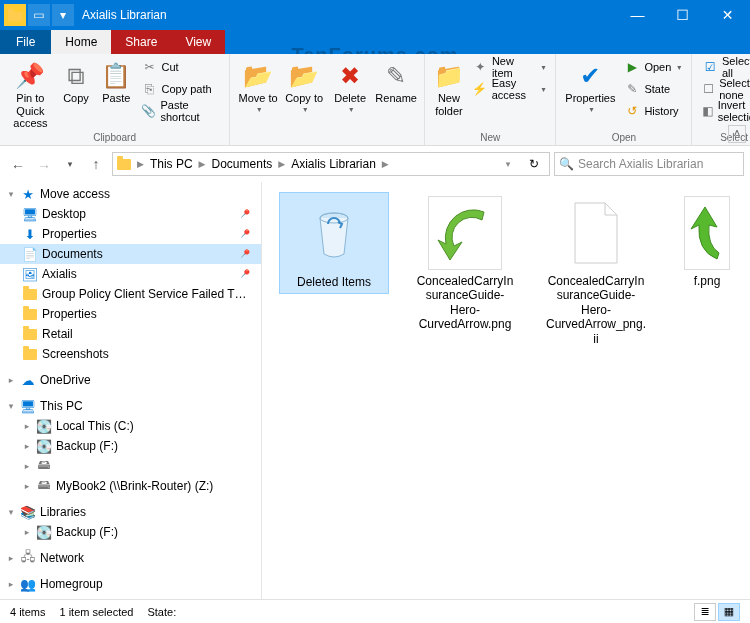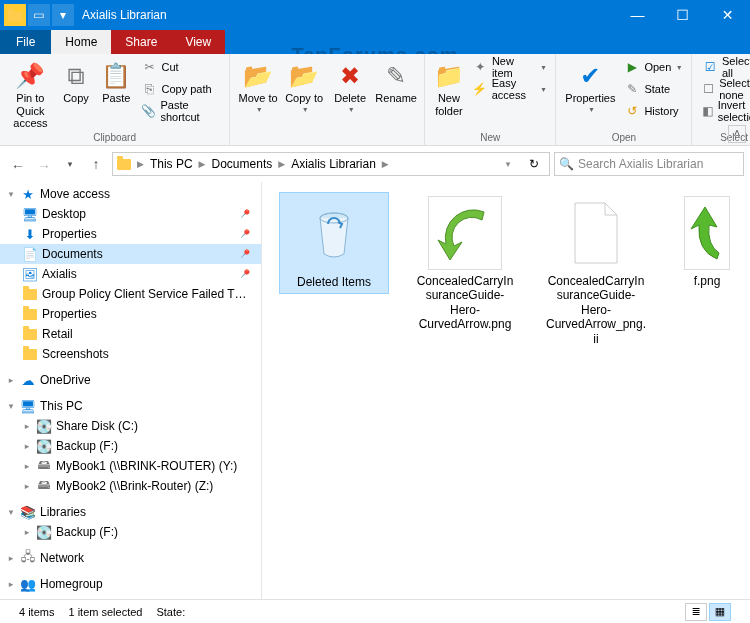--- a/index.html
+++ b/index.html
@@ -57,21 +57,21 @@
 .navgap { height: 6px; }
 
 .contentpane { flex: 1; padding: 10px 8px; display: flex; align-items: flex-start; gap: 12px; }
 .fileitem { width: 110px; display: flex; flex-direction: column; align-items: center; text-align: center; font-size: 12px; padding: 4px; margin-left: 9px; }
 .fileitem.selected { background: #cce8ff; border: 1px solid #99d1ff; }
 .fileitem .thumb { width: 74px; height: 74px; display: flex; align-items: center; justify-content: center; position: relative; }
 .fileitem .flabel { margin-top: 4px; word-break: break-word; line-height: 1.2; }
 .thumb-border { border: 1px solid #ddd; background: #fff; }
 
 
-.statusbar { height: 24px; border-top: 1px solid #e1e1e1; display: flex; align-items: center; font-size: 11px; padding: 0 19px; gap: 14px; }
+.statusbar { height: 24px; border-top: 1px solid #e1e1e1; display: flex; align-items: center; font-size: 11px; padding: 0 10px; gap: 14px; }
 .statusbar .spacer { flex: 1; }
 .viewtoggle { display: flex; gap: 2px; }
 .viewtoggle .vt { width: 22px; height: 18px; border: 1px solid #ccc; display: flex; align-items: center; justify-content: center; font-size: 11px; }
 .viewtoggle .vt.active { background: #cce8ff; border-color:#99d1ff; }
 
 
 .c-blue{color:#0078d7}.c-green{color:#2e8b22}.c-orange{color:#e59400}.c-red{color:#d62c1a}.c-gray{color:#777}
 .folder-ico{width:14px;height:11px;background:#ffcc4d;border-radius:1px;position:relative;}
 .folder-ico::before{content:"";position:absolute;top:-3px;left:0;width:6px;height:3px;background:#ffcc4d;border-radius:1px 1px 0 0;}
 .watermark { position: absolute; top: 44px; left: 50%; transform: translateX(-50%); font-size: 20px; color: rgba(0,0,0,0.25); font-weight: 600; letter-spacing: 1px; pointer-events: none; }
@@ -320,31 +320,30 @@
       </div>
     <div class="navgap"></div>
     <div class="navitem">
         <span class="chev">▾</span>
         <span class="ico c-blue">🖥</span>
         <span>This PC</span>
       </div>
     <div class="navitem indent1">
         <span class="chev">▸</span>
         <span class="ico c-gray">💽</span>
-        <span>Share Disk (C:)</span>
+        <span>Local This (C:)</span>
       </div>
     <div class="navitem indent1">
         <span class="chev">▸</span>
         <span class="ico c-gray">💽</span>
         <span>Backup (F:)</span>
       </div>
     <div class="navitem indent1">
         <span class="chev">▸</span>
         <span class="ico c-gray">🖴</span>
-        <span>MyBook1 (\\BRINK-ROUTER) (Y:)</span>
       </div>
     <div class="navitem indent1">
         <span class="chev">▸</span>
         <span class="ico c-gray">🖴</span>
         <span>MyBook2 (\\Brink-Router) (Z:)</span>
       </div>
     <div class="navgap"></div>
     <div class="navitem">
         <span class="chev">▾</span>
         <span class="ico c-blue">📚</span>

